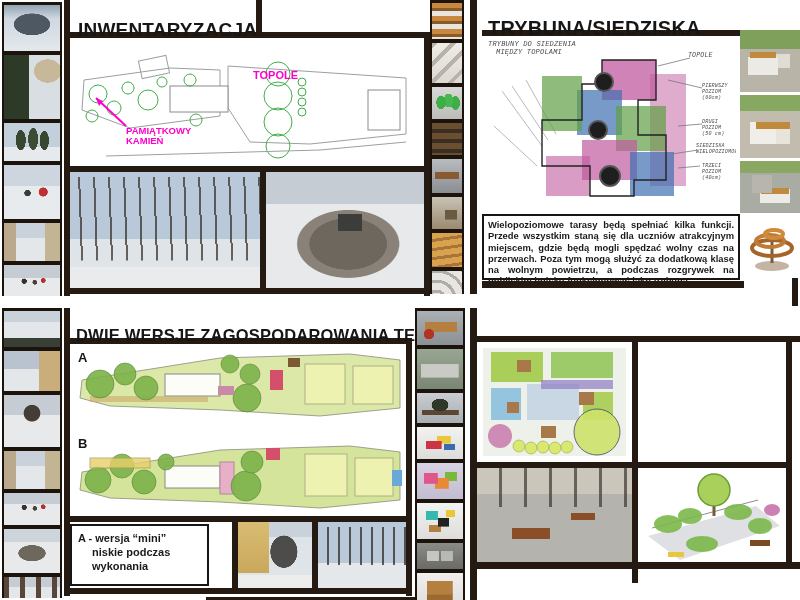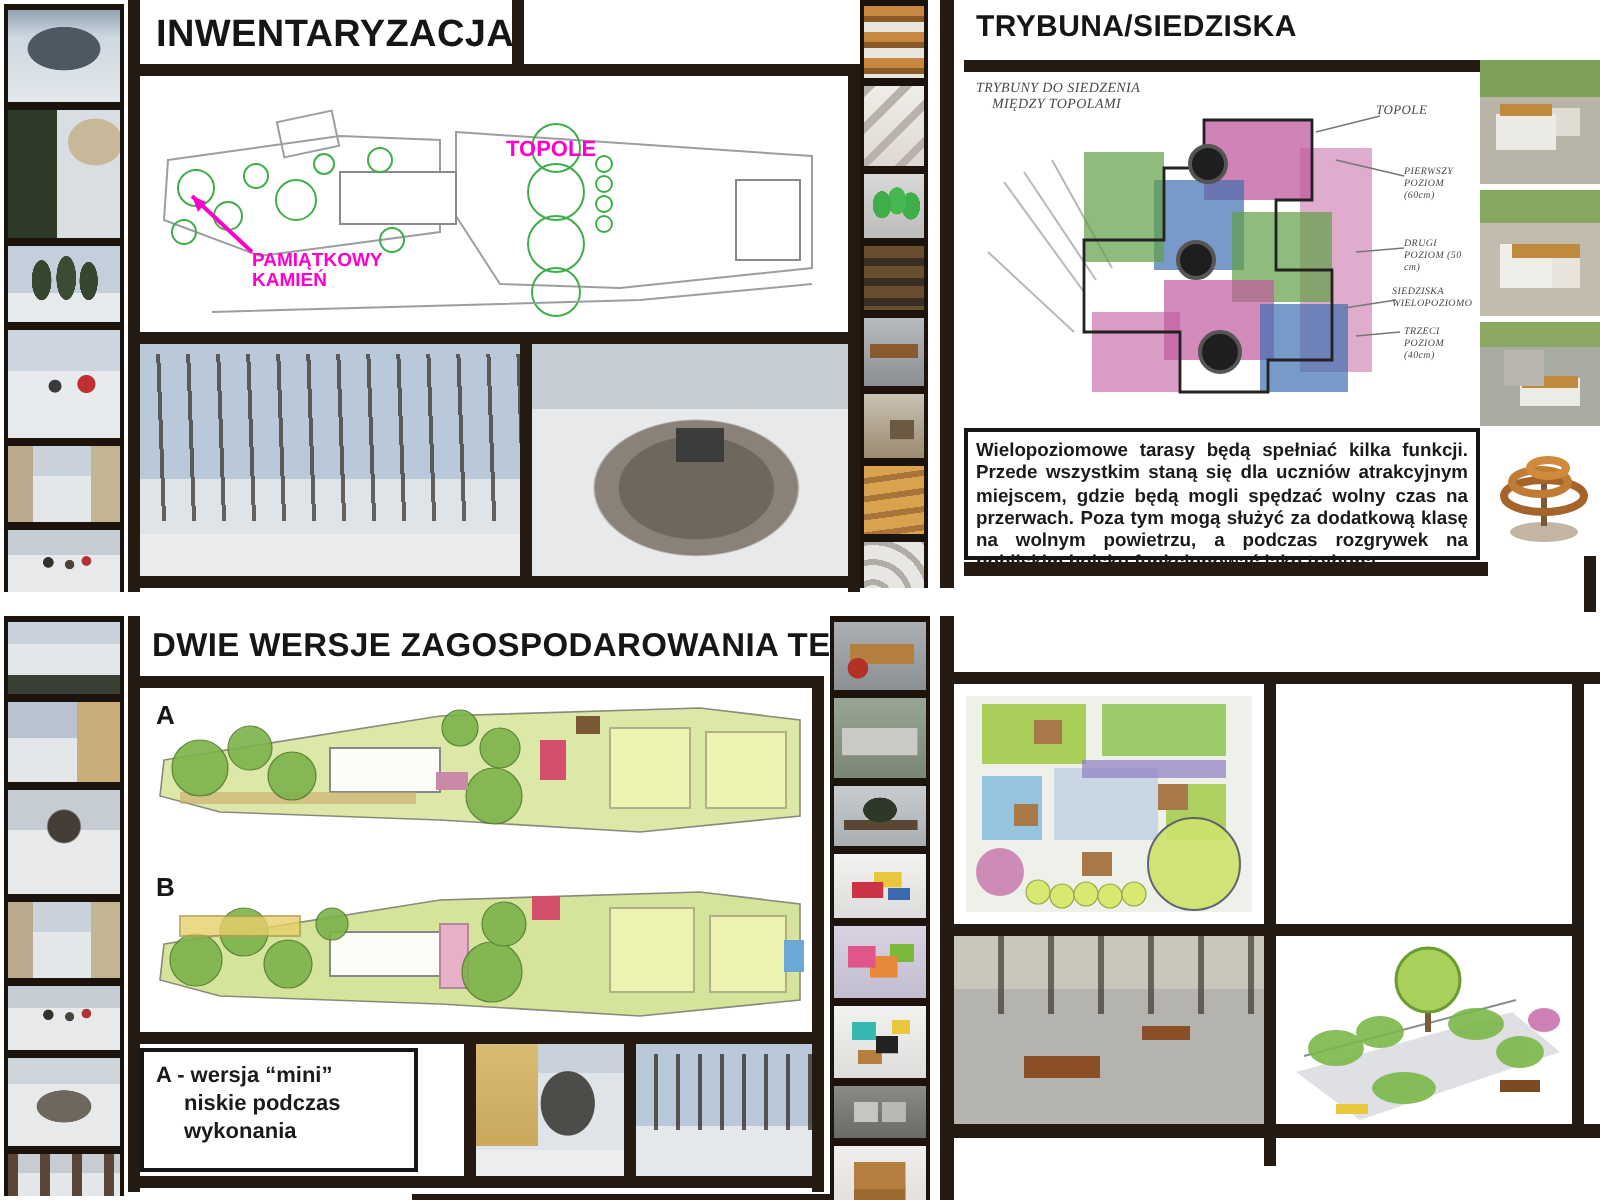--- a/index.html
+++ b/index.html
@@ -1,19 +1,19 @@
 <!DOCTYPE html>
 <html lang="pl"><head>
 <meta charset="utf-8">
 <style>
   html,body{margin:0;padding:0;background:#fff;}
   .board{position:relative;width:800px;height:600px;background:#ffffff;overflow:hidden;
          font-family:"Liberation Sans",sans-serif;color:#1a1a1a;}
   .fr{position:absolute;background:#241a12;}
-  .title{position:absolute;font-weight:bold;letter-spacing:.2px;color:#161616;white-space:nowrap;}
+  .title{position:absolute;font-weight:bold;letter-spacing:.2px;color:#161616;white-space:nowrap;margin-top:12px;}
   .strip{position:absolute;background:#1b130c;display:flex;flex-direction:column;gap:4px;
          padding:3px 2px;box-sizing:border-box;overflow:hidden;}
   .ph{width:100%;flex-shrink:0;}
   .whitebox{position:absolute;background:#fff;box-sizing:border-box;overflow:hidden;}
   
   .ph-car{background:radial-gradient(55% 40% at 50% 42%,#4e5862 0 58%,transparent 60%),
           linear-gradient(180deg,#93a3b3 0%,#cfd9e1 30%,#e3e8ec 100%);}
   .ph-hedge{background:radial-gradient(40% 30% at 78% 25%,#c8b89a 0 60%,transparent 62%),
           linear-gradient(90deg,#2e3a28 0 44%,#d9dee3 44% 100%);}
   .ph-conifer{background:radial-gradient(14% 42% at 30% 45%,#37462f 0 62%,transparent 64%),
@@ -117,21 +117,21 @@
           repeating-linear-gradient(90deg,transparent 0 22px,rgba(60,55,48,.7) 22px 25px) 0 0/100% 42% no-repeat,
           linear-gradient(180deg,#cbc6bc 0 28%,#b5b3ae 28% 100%);}
   
   .plan-label{position:absolute;color:#ff00cc;font-weight:bold;line-height:1.08;}
   .descbox{position:absolute;background:#fff;border:2px solid #161616;box-sizing:border-box;
            padding:3px 4px;font-size:9.4px;font-weight:bold;text-align:justify;line-height:1.2;}
   .capbox{position:absolute;background:#fff;border:2px solid #161616;box-sizing:border-box;
           padding:6px 6px;font-size:11px;font-weight:bold;line-height:1.25;}
   .capbox .ind{padding-left:14px;}
   .capbox .sp{height:8px;}
-  .hand{position:absolute;font-family:Liberation Serif, serif;font-style:italic;color:#4a4a4a;
+  .hand{position:absolute;font-family:Liberation Mono, monospace;font-style:italic;color:#4a4a4a;
         line-height:1.15;letter-spacing:.2px;}
   .ab{position:absolute;font-weight:bold;font-size:13px;color:#161616;}
 </style>
 </head>
 <body>
 
 <div class="board">
 
   <div class="strip" style="left:2px;top:2px;width:60px;height:294px;">
     <div class="ph ph-car" style="flex:0 0 46px"></div>
@@ -198,21 +198,21 @@
     <div class="ph ph-woodsteps" style="flex:0 0 32px"></div>
     <div class="ph ph-benchmetal" style="flex:0 0 34px"></div>
     <div class="ph ph-interior" style="flex:0 0 32px"></div>
     <div class="ph ph-bleach2" style="flex:0 0 34px"></div>
     <div class="ph ph-curvesteps" style="flex:0 0 26px"></div>
   </div>
 
   <div class="fr" style="left:470px;top:0;width:7px;height:294px;"></div>
   <div class="fr" style="left:482px;top:30px;width:290px;height:6px;"></div>
 
-  <div class="title" style="left:488px;top:5px;font-size:15px;">TRYBUNA/SIEDZISKA</div>
+  <div class="title" style="left:488px;top:5px;font-size:20px;">TRYBUNA/SIEDZISKA</div>
 
   <div class="whitebox" style="left:482px;top:36px;width:254px;height:178px;">
     <svg width="254" height="178" viewBox="0 0 254 178" style="position:absolute;left:0;top:0">
       <g stroke="#9a9a9a" stroke-width="1" opacity=".7">
         <line x1="20" y1="55" x2="60" y2="110"></line>
           <line x1="30" y1="50" x2="66" y2="104"></line>
         <line x1="44" y1="44" x2="74" y2="98"></line>
           <line x1="12" y1="90" x2="55" y2="130"></line>
       </g>
       <rect x="168" y="38" width="36" height="112" fill="#c05a9e" opacity=".5"></rect>

